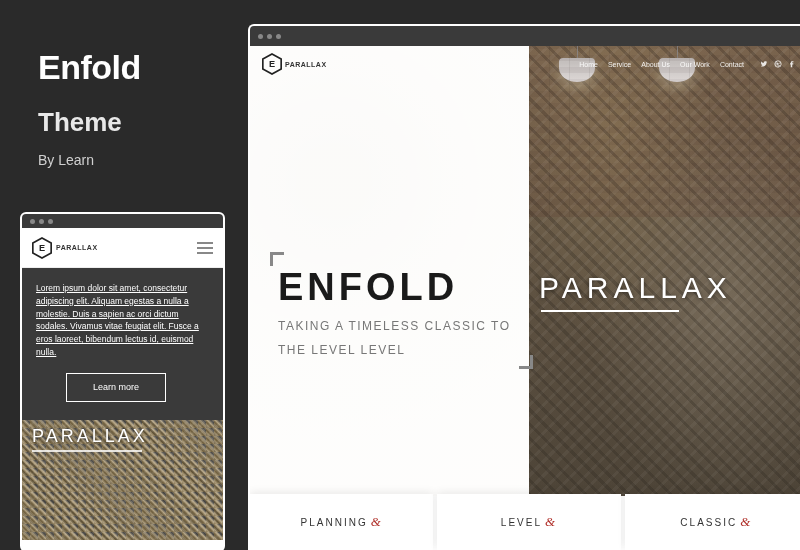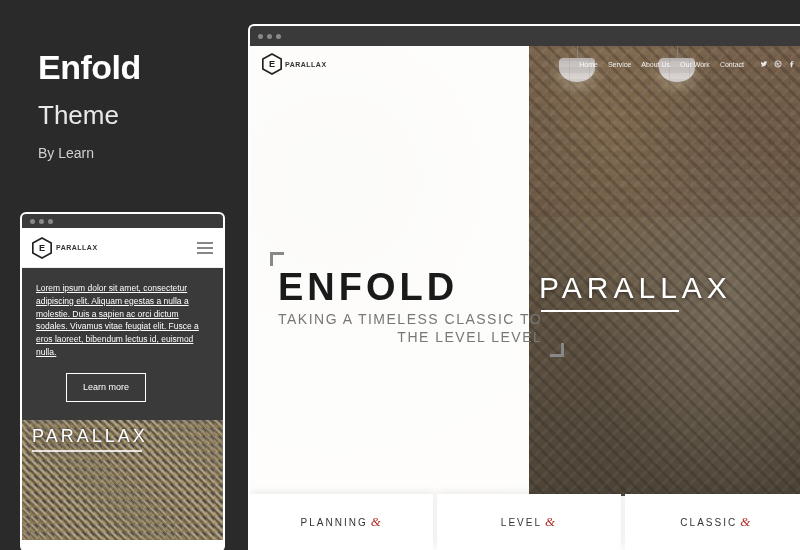--- a/index.html
+++ b/index.html
@@ -9,21 +9,21 @@
   font-family: -apple-system, "Helvetica Neue", Arial, sans-serif;
   overflow: hidden;
   position: relative;
 }
 .info {
   position: absolute;
   left: 38px; top: 48px;
   color: #fff;
 }
 .info-title { font-size: 34px; font-weight: 700; letter-spacing: -0.5px; }
-.info-subtitle { font-size: 26px; font-weight: 400; margin-top: 13px; color: #e8e8e8; }
+.info-subtitle { font-size: 26px; font-weight: 700; margin-top: 20px; color: #e8e8e8; }
 .info-author { font-size: 14px; font-weight: 400; margin-top: 14px; color: #d0d0d0; }
 
 
 .browser {
   position: absolute;
   border: 2px solid #fff;
   border-radius: 6px;
   overflow: hidden;
   background: #fff;
 }
@@ -51,21 +51,21 @@
   color: #fff;
   padding: 14px 14px 18px;
   font-size: 8.5px;
   line-height: 1.5;
   text-decoration: underline;
 }
 .m-learn {
   margin-top: 14px;
   display: inline-block;
   border: 1px solid #fff;
-  padding: 7px 16px;
+  padding: 7px 26px;
   font-size: 9px;
   color: #fff;
   text-align: center;
   margin-left: 30px;
 }
 .m-parallax-bg {
   height: 120px;
   background: linear-gradient(45deg, #8a7a5a 0%, #a89878 20%, #6a5a3a 40%, #c0b090 60%, #4a4a4a 80%, #8a7a5a 100%);
   background-size: 8px 8px;
   position: relative;
@@ -159,21 +159,21 @@
 }
 .d-corner-br {
   position:absolute; right:-22px; bottom:-12px;
   width:14px; height:14px;
   border-right:3px solid #888; border-bottom:3px solid #888;
 }
 .d-hero-title {
   font-size: 38px; font-weight: 700; letter-spacing: 4px; color:#1a1a1a;
 }
 .d-hero-tag {
-  font-size: 14px; letter-spacing: 1.5px; color:#777; margin-top:2px;text-align:right;
+  font-size: 12px; letter-spacing: 1.5px; color:#777; margin-top:10px;
 }
 
 .d-parallax-title {
   position:absolute; left: 50%; top: 225px;
   transform: translateX(10px);
   color:#fff; font-size:30px; font-weight:300; letter-spacing:5px;
   z-index:4;
   text-shadow: 0 1px 4px rgba(0,0,0,0.5);
 }
 .d-parallax-underline {

